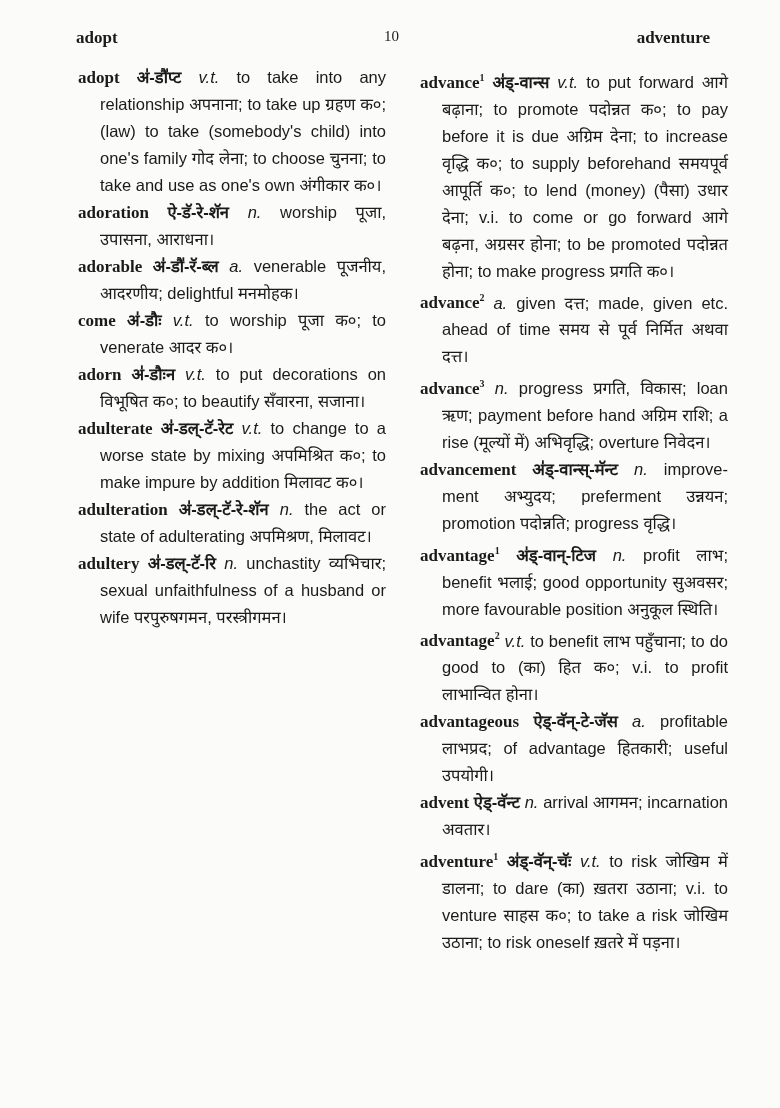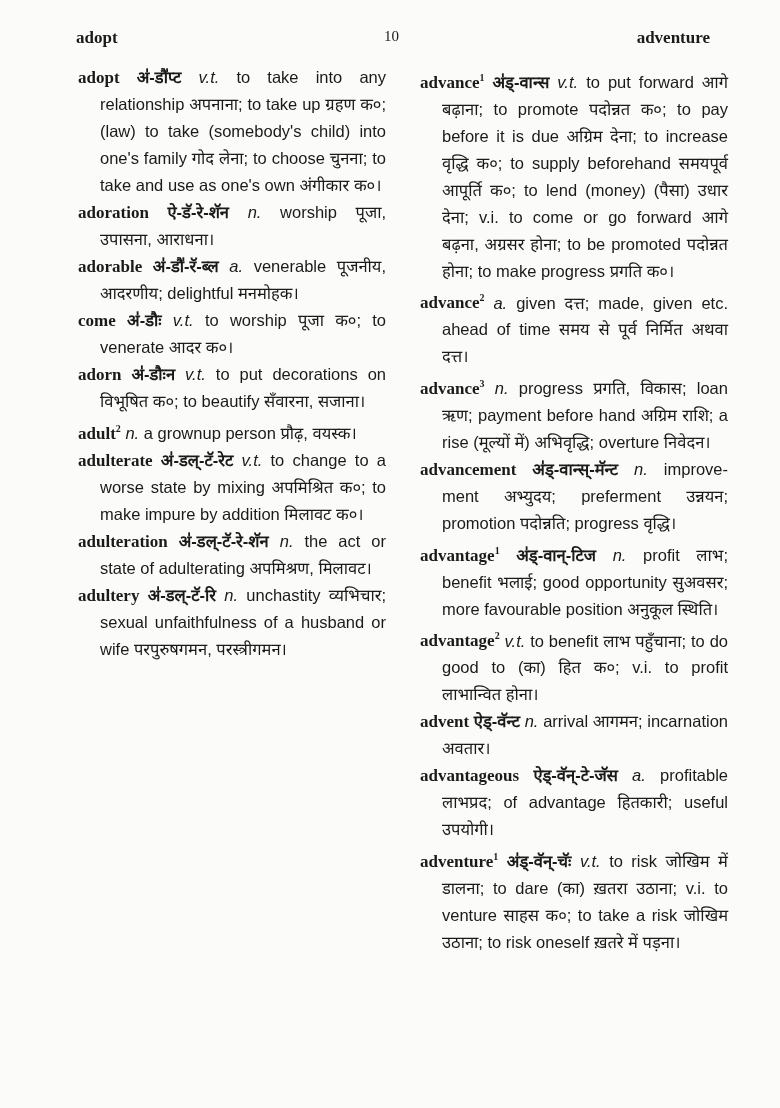--- a/index.html
+++ b/index.html
@@ -39,28 +39,27 @@
   <span class="center">10</span>
   <span class="right">adventure</span>
 </div>
 
 <div class="col left" id="col0">
     <p class="entry"><span class="hw"><span>adopt</span></span> <span class="pron">अ॑-डौ॑प्ट</span> <span class="pos">v.t.</span> <span>to take into any relationship अपनाना; to take up ग्रहण क०; (law) to take (somebody's child) into one's family गोद लेना; to choose चुनना; to take and use as one's own अंगीकार क०।</span></p>
     <p class="entry"><span class="hw"><span>adoration</span></span> <span class="pron">ऐ-डॅ-रे-शॅन</span> <span class="pos">n.</span> <span>worship पूजा, उपासना, आराधना।</span></p>
     <p class="entry"><span class="hw"><span>adorable</span></span> <span class="pron">अ॑-डौ॑-रॅ-ब्ल</span> <span class="pos">a.</span> <span>venerable पूजनीय, आदरणीय; delightful मनमोहक।</span></p>
     <p class="entry"><span class="hw"><span>come</span></span> <span class="pron">अ॑-डौः</span> <span class="pos">v.t.</span> <span>to worship पूजा क०; to venerate आदर क०।</span></p>
     <p class="entry"><span class="hw"><span>adorn</span></span> <span class="pron">अ॑-डौःन</span> <span class="pos">v.t.</span> <span>to put decorations on विभूषित क०; to beautify सँवारना, सजाना।</span></p>
-    <p class="entry"><span class="hw"><span>adult</span><sup>2</sup></span> <span class="pos">n.</span> <span>a grownup person प्रौढ़, वयस्क।</span></p>
     <p class="entry"><span class="hw"><span>adulterate</span></span> <span class="pron">अ॑-डल्-टॅ-रेट</span> <span class="pos">v.t.</span> <span>to change to a worse state by mixing अपमिश्रित क०; to make impure by addition मिलावट क०।</span></p>
     <p class="entry"><span class="hw"><span>adulteration</span></span> <span class="pron">अ॑-डल्-टॅ-रे-शॅन</span> <span class="pos">n.</span> <span>the act or state of adulterating अपमिश्रण, मिलावट।</span></p>
     <p class="entry"><span class="hw"><span>adultery</span></span> <span class="pron">अ॑-डल्-टॅ-रि</span> <span class="pos">n.</span> <span>unchastity व्यभिचार; sexual unfaithfulness of a husband or wife परपुरुषगमन, परस्त्रीगमन।</span></p>
   </div>
 <div class="col right" id="col1">
     <p class="entry"><span class="hw"><span>advance</span><sup>1</sup></span> <span class="pron">अ॑ड्-वान्स</span> <span class="pos">v.t.</span> <span>to put forward आगे बढ़ाना; to promote पदोन्नत क०; to pay before it is due अग्रिम देना; to increase वृद्धि क०; to supply beforehand समयपूर्व आपूर्ति क०; to lend (money) (पैसा) उधार देना; v.i. to come or go forward आगे बढ़ना, अग्रसर होना; to be promoted पदोन्नत होना; to make progress प्रगति क०।</span></p>
     <p class="entry"><span class="hw"><span>advance</span><sup>2</sup></span> <span class="pos">a.</span> <span>given दत्त; made, given etc. ahead of time समय से पूर्व निर्मित अथवा दत्त।</span></p>
     <p class="entry"><span class="hw"><span>advance</span><sup>3</sup></span> <span class="pos">n.</span> <span>progress प्रगति, विकास; loan ऋण; payment before hand अग्रिम राशि; a rise (मूल्यों में) अभिवृद्धि; overture निवेदन।</span></p>
     <p class="entry"><span class="hw"><span>advancement</span></span> <span class="pron">अ॑ड्-वान्स्-मॅन्ट</span> <span class="pos">n.</span> <span>improve-ment अभ्युदय; preferment उन्नयन; promotion पदोन्नति; progress वृद्धि।</span></p>
     <p class="entry"><span class="hw"><span>advantage</span><sup>1</sup></span> <span class="pron">अ॑ड्-वान्-टिज</span> <span class="pos">n.</span> <span>profit लाभ; benefit भलाई; good opportunity सुअवसर; more favourable position अनुकूल स्थिति।</span></p>
     <p class="entry"><span class="hw"><span>advantage</span><sup>2</sup></span> <span class="pos">v.t.</span> <span>to benefit लाभ पहुँचाना; to do good to (का) हित क०; v.i. to profit लाभान्वित होना।</span></p>
+    <p class="entry"><span class="hw"><span>advantageous</span></span> <span class="pron">ऐड्-वॅन्-टे-जॅस</span> <span class="pos">a.</span> <span>profitable लाभप्रद; of advantage हितकारी; useful उपयोगी।</span></p>
     <p class="entry"><span class="hw"><span>advent</span></span> <span class="pron">ऐड्-वॅन्ट</span> <span class="pos">n.</span> <span>arrival आगमन; incarnation अवतार।</span></p>
-    <p class="entry"><span class="hw"><span>advantageous</span></span> <span class="pron">ऐड्-वॅन्-टे-जॅस</span> <span class="pos">a.</span> <span>profitable लाभप्रद; of advantage हितकारी; useful उपयोगी।</span></p>
     <p class="entry"><span class="hw"><span>adventure</span><sup>1</sup></span> <span class="pron">अ॑ड्-वॅन्-चॅः</span> <span class="pos">v.t.</span> <span>to risk जोखिम में डालना; to dare (का) ख़तरा उठाना; v.i. to venture साहस क०; to take a risk जोखिम उठाना; to risk oneself ख़तरे में पड़ना।</span></p>
   </div>
 
 </body></html>

